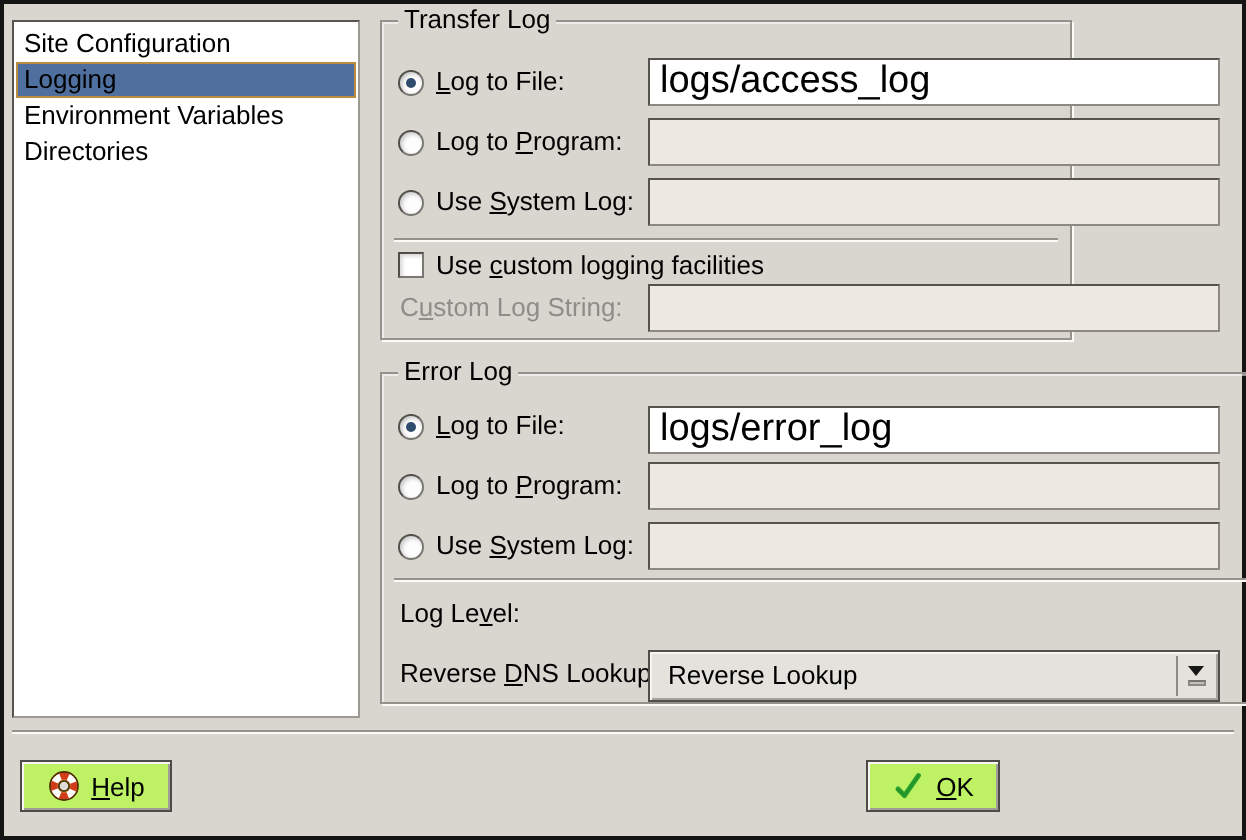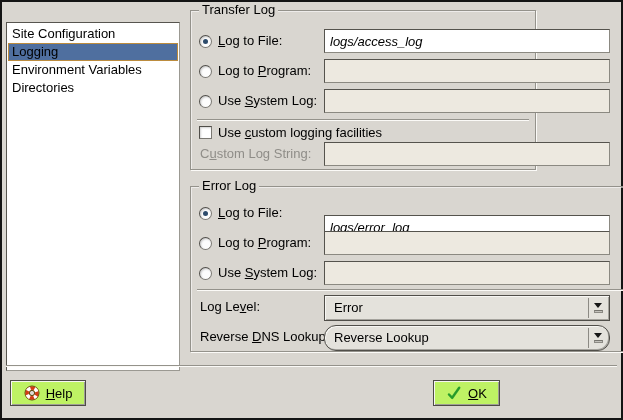--- a/index.html
+++ b/index.html
@@ -7,21 +7,21 @@
     width:623px;height:420px;position:relative;
     font-family:"Liberation Sans","DejaVu Sans",sans-serif;
     font-size:13px;color:#000;background:#d9d6d0;
   }
   .window{
     position:absolute;inset:0;border:2px solid #141414;background:#d9d6d0;
     box-sizing:border-box;
   }
   
   .listbox{
-    position:absolute;left:4px;top:20px;width:174px;height:349px;
+    position:absolute;left:4px;top:8px;width:174px;height:349px;
     background:#ffffff;box-sizing:border-box;
     border:1px solid #9b9992;border-top-color:#57554f;border-left-color:#57554f;
     padding-top:2px;
   }
   .listitem{
     height:18px;line-height:16px;padding:0 3px;margin:0 1px;
     border:1px solid transparent;box-sizing:border-box;
     white-space:nowrap;overflow:hidden;cursor:default;
   }
   .listitem.selected{
@@ -55,22 +55,22 @@
   .checkbox{
     position:absolute;left:8px;width:13px;height:13px;box-sizing:border-box;
     background:#ffffff;
     border:1px solid #7a7872;border-top-color:#504e49;border-left-color:#504e49;
     box-shadow:inset 1px 1px 2px rgba(0,0,0,.18);
   }
   .entry{
     position:absolute;left:133px;width:286px;height:24px;box-sizing:border-box;
     background:#ffffff;border:1px solid #8b8981;
     border-top-color:#55534d;border-left-color:#55534d;
-    font-family:"Liberation Sans","DejaVu Sans",sans-serif;font-size:13px;
-    padding:0 5px;margin:0;color:#000;font-style:italic;
+    font-family:"Liberation Sans","DejaVu Sans",sans-serif;font-size:19px;
+    padding:0 5px;margin:0;color:#000;
   }
   .entry.off{background:#ede9e0;}
   .combo{
     position:absolute;left:133px;width:286px;height:26px;box-sizing:border-box;
     background:#e4e2dc;border:1px solid #504e49;
     box-shadow:inset 1px 1px 0 #f7f6f3, inset -1px -1px 0 #a5a39d;
     cursor:default;
   }
   .combo-text{position:absolute;left:9px;top:0;line-height:24px;}
   .combo-arrowbox{
@@ -132,43 +132,36 @@
 
     <span class="plainlabel disabled-text" style="top:131px;"><span>C</span><span class="mn">u</span><span>stom Log String:</span></span>
     <input class="entry off" style="top: 131px;" disabled="" value="">
   </div>
 
   <div class="frame" style="left:188px;top:184px;width:511px;height:166px;">
     <span class="frame-title">Error Log</span>
 
     <span class="radio on" style="top:20px;"></span>
     <span class="rowlabel" style="top:14px;"><span></span><span class="mn">L</span><span>og to File:</span></span>
-    <input class="entry" style="top: 28px;" value="logs/error_log">
+    <input class="entry" style="top: 16px;" value="logs/error_log">
 
     <span class="radio" style="top:50px;"></span>
     <span class="rowlabel" style="top:44px;"><span>Log to </span><span class="mn">P</span><span>rogram:</span></span>
     <input class="entry off" style="top: 44px;" disabled="" value="">
 
     <span class="radio" style="top:80px;"></span>
     <span class="rowlabel" style="top:74px;"><span>Use </span><span class="mn">S</span><span>ystem Log:</span></span>
     <input class="entry off" style="top: 74px;" disabled="" value="">
 
     <div class="etch" style="left:6px;right:6px;top:102px;"></div>
 
     <span class="plainlabel" style="top:108px;"><span>Log Le</span><span class="mn">v</span><span>el:</span></span>
-    <div class="combo" style="top:108px;">
-      <span class="combo-text">Error</span>
-      <span class="combo-arrowbox">
-          <span class="arrow-down"></span>
-          <span class="arrow-bar"></span>
-        </span>
-    </div>
 
     <span class="plainlabel" style="top:138px;"><span>Reverse </span><span class="mn">D</span><span>NS Lookup:</span></span>
-    <div class="combo" style="top:138px;border-radius:12px;">
+    <div class="combo" style="top:138px;">
       <span class="combo-text">Reverse Lookup</span>
       <span class="combo-arrowbox">
           <span class="arrow-down"></span>
           <span class="arrow-bar"></span>
         </span>
     </div>
   </div>
 
   <div class="etch" style="left:4px;right:4px;top:363px;"></div>
 

